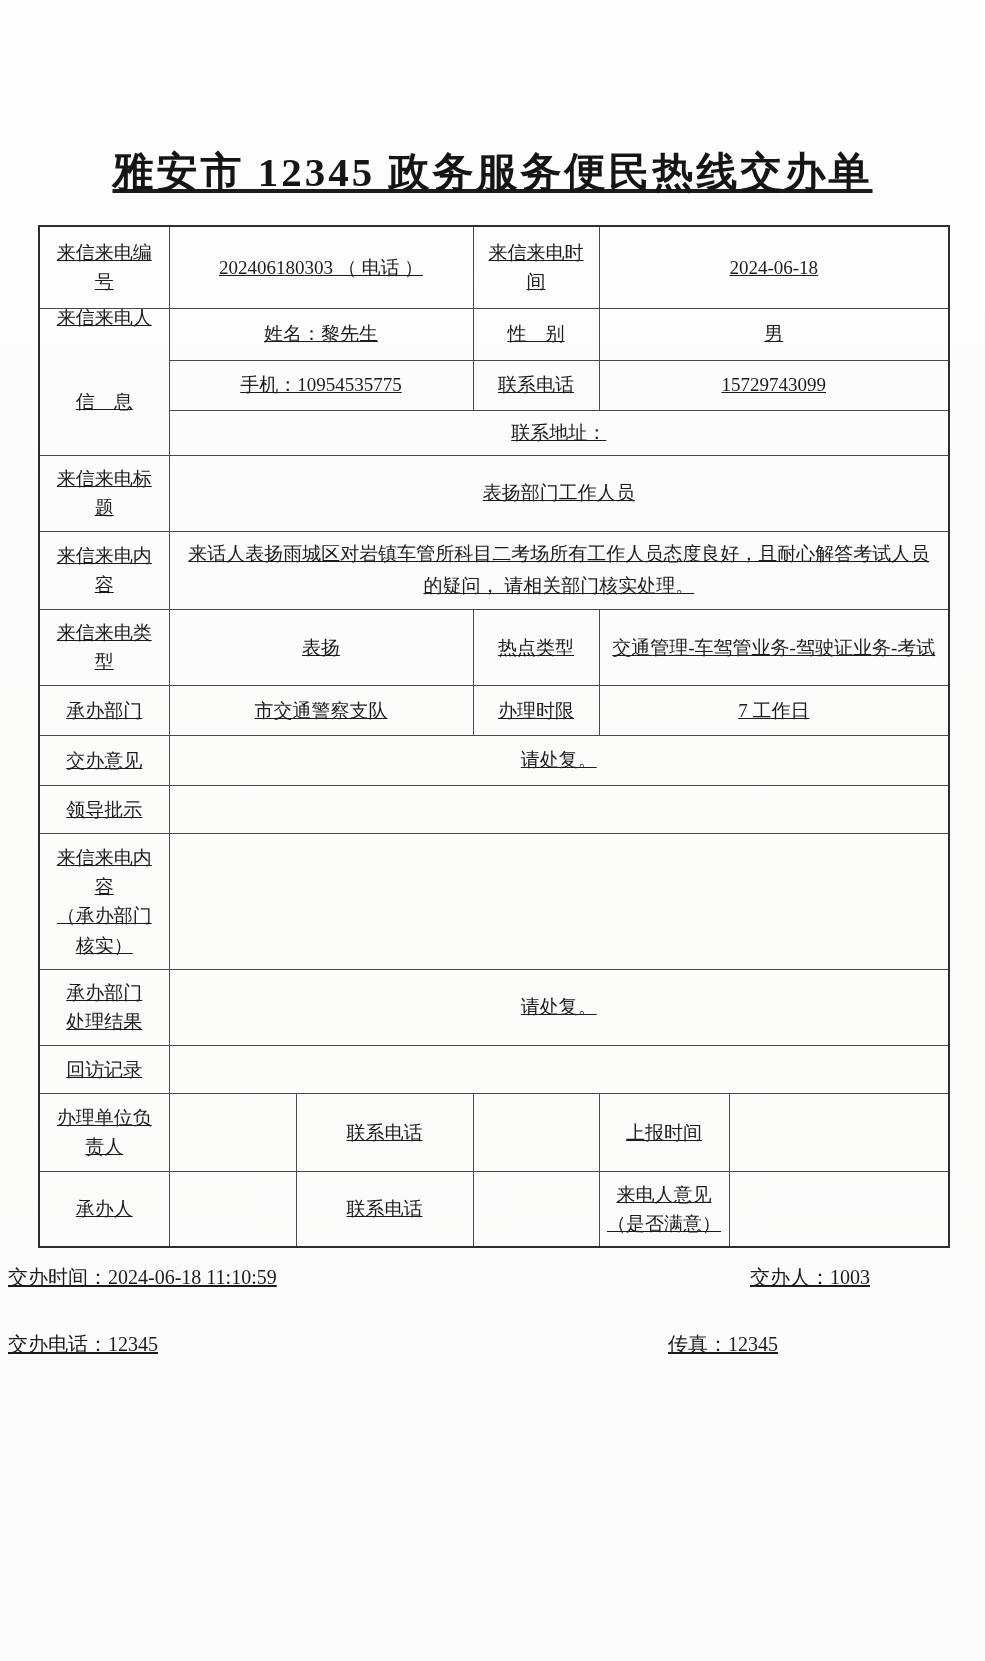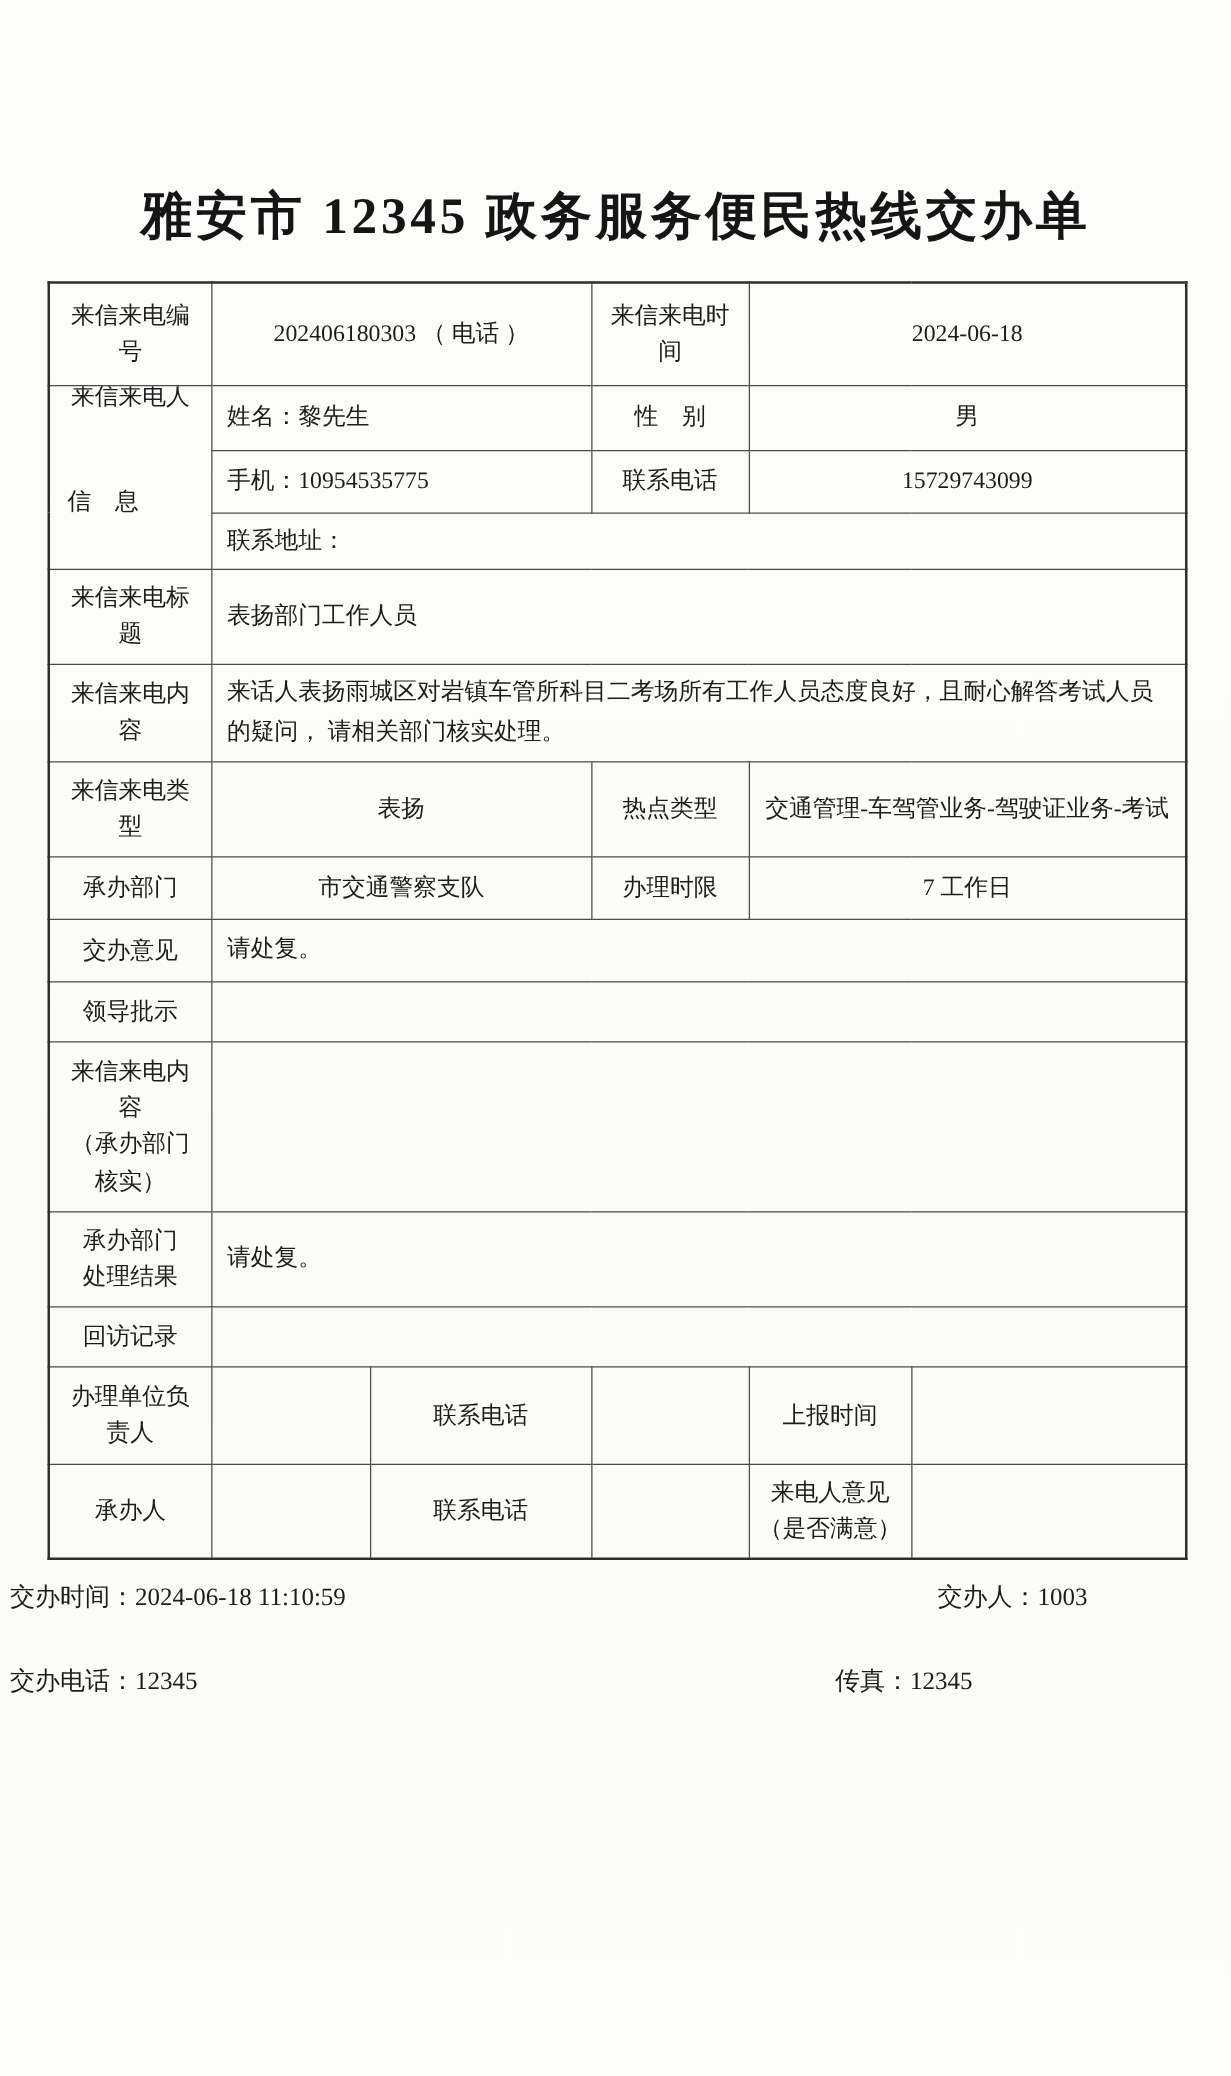--- a/index.html
+++ b/index.html
@@ -13,20 +13,21 @@
     position: relative;
     background: #fcfcfa;
     font-family: "Liberation Serif", "DejaVu Serif", serif;
     color: #1c1c1c;
     overflow: hidden;
   }
   .paper {
     width: 985px;
     height: 1661px;
     background: linear-gradient(180deg, #fdfdfb 0%, #fbfbf8 60%, #fcfcfa 100%);
+    text-decoration: underline;
   }
   .page-title {
     margin: 0;
     padding-top: 150px;
     text-align: center;
     font-size: 41px;
     font-weight: 700;
     letter-spacing: 3px;
     line-height: 1.1;
     color: #151515;
@@ -49,21 +50,21 @@
     text-align: center;
     padding: 4px 14px;
     line-height: 1.55;
   }
   td.lbl-tight {
     text-align: center;
     padding: 4px 4px;
     line-height: 1.55;
   }
   td.val-l {
-    text-align: left;
+    text-align: center;
     padding: 6px 12px;
     line-height: 1.7;
   }
   td.val-c {
     text-align: center;
     padding: 4px 10px;
     line-height: 1.55;
   }
   .pre { white-space: pre-line; }
   tr.r1  { height: 82px; }
@@ -76,21 +77,21 @@
   tr.r8  { height: 50px; }
   tr.r9  { height: 50px; }
   tr.r10 { height: 48px; margin-left: 48px; }
   tr.r11 { height: 136px; }
   tr.r12 { height: 76px; }
   tr.r13 { height: 48px; }
   tr.r14 { height: 78px; }
   tr.r15 { height: 76px; padding-left: 40px; }
   .person-cell { padding: 0 8px; }
   .person-line1 { margin-top: -44px; text-align: center; }
-  .person-line2 { margin-top: 54px; text-align: left; }
+  .person-line2 { margin-top: 54px; text-align: center; }
   .footer {
     width: 910px;
     margin: 16px 0 0 8px;
     font-size: 20px;
   }
   .footer-line1 {
     display: flex;
     justify-content: space-between;
     padding-right: 48px;
     text-align: center;

